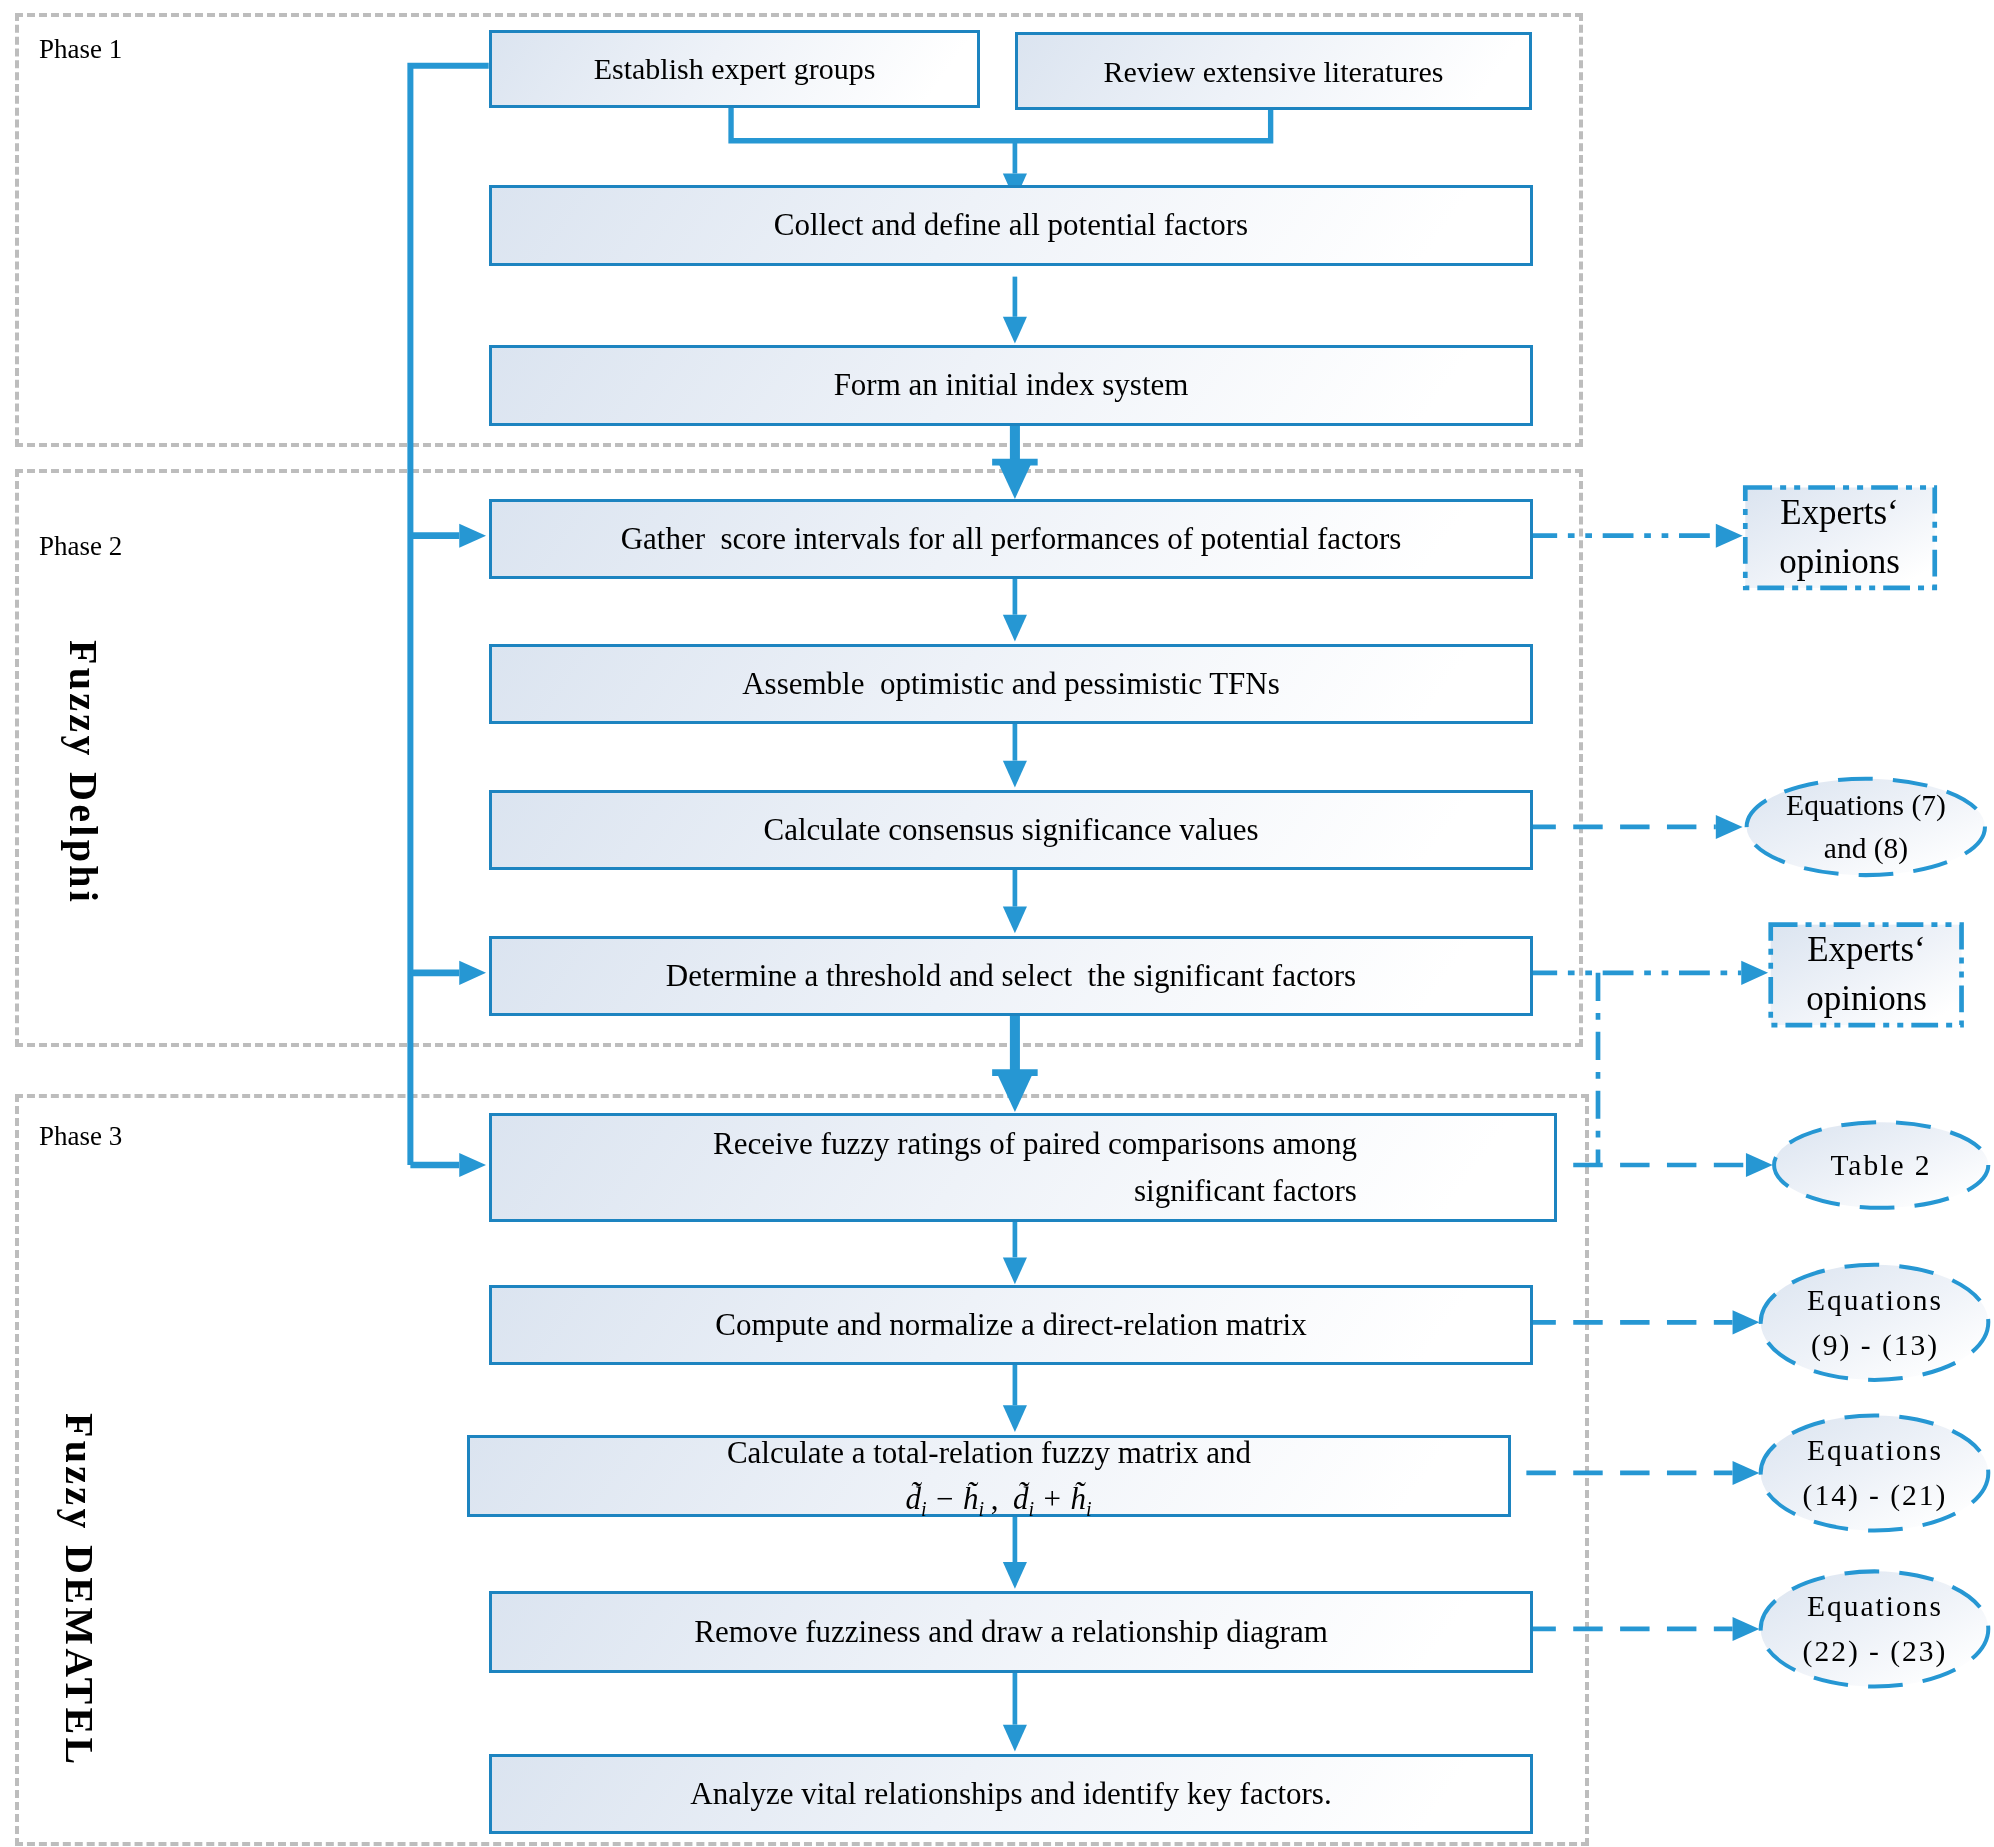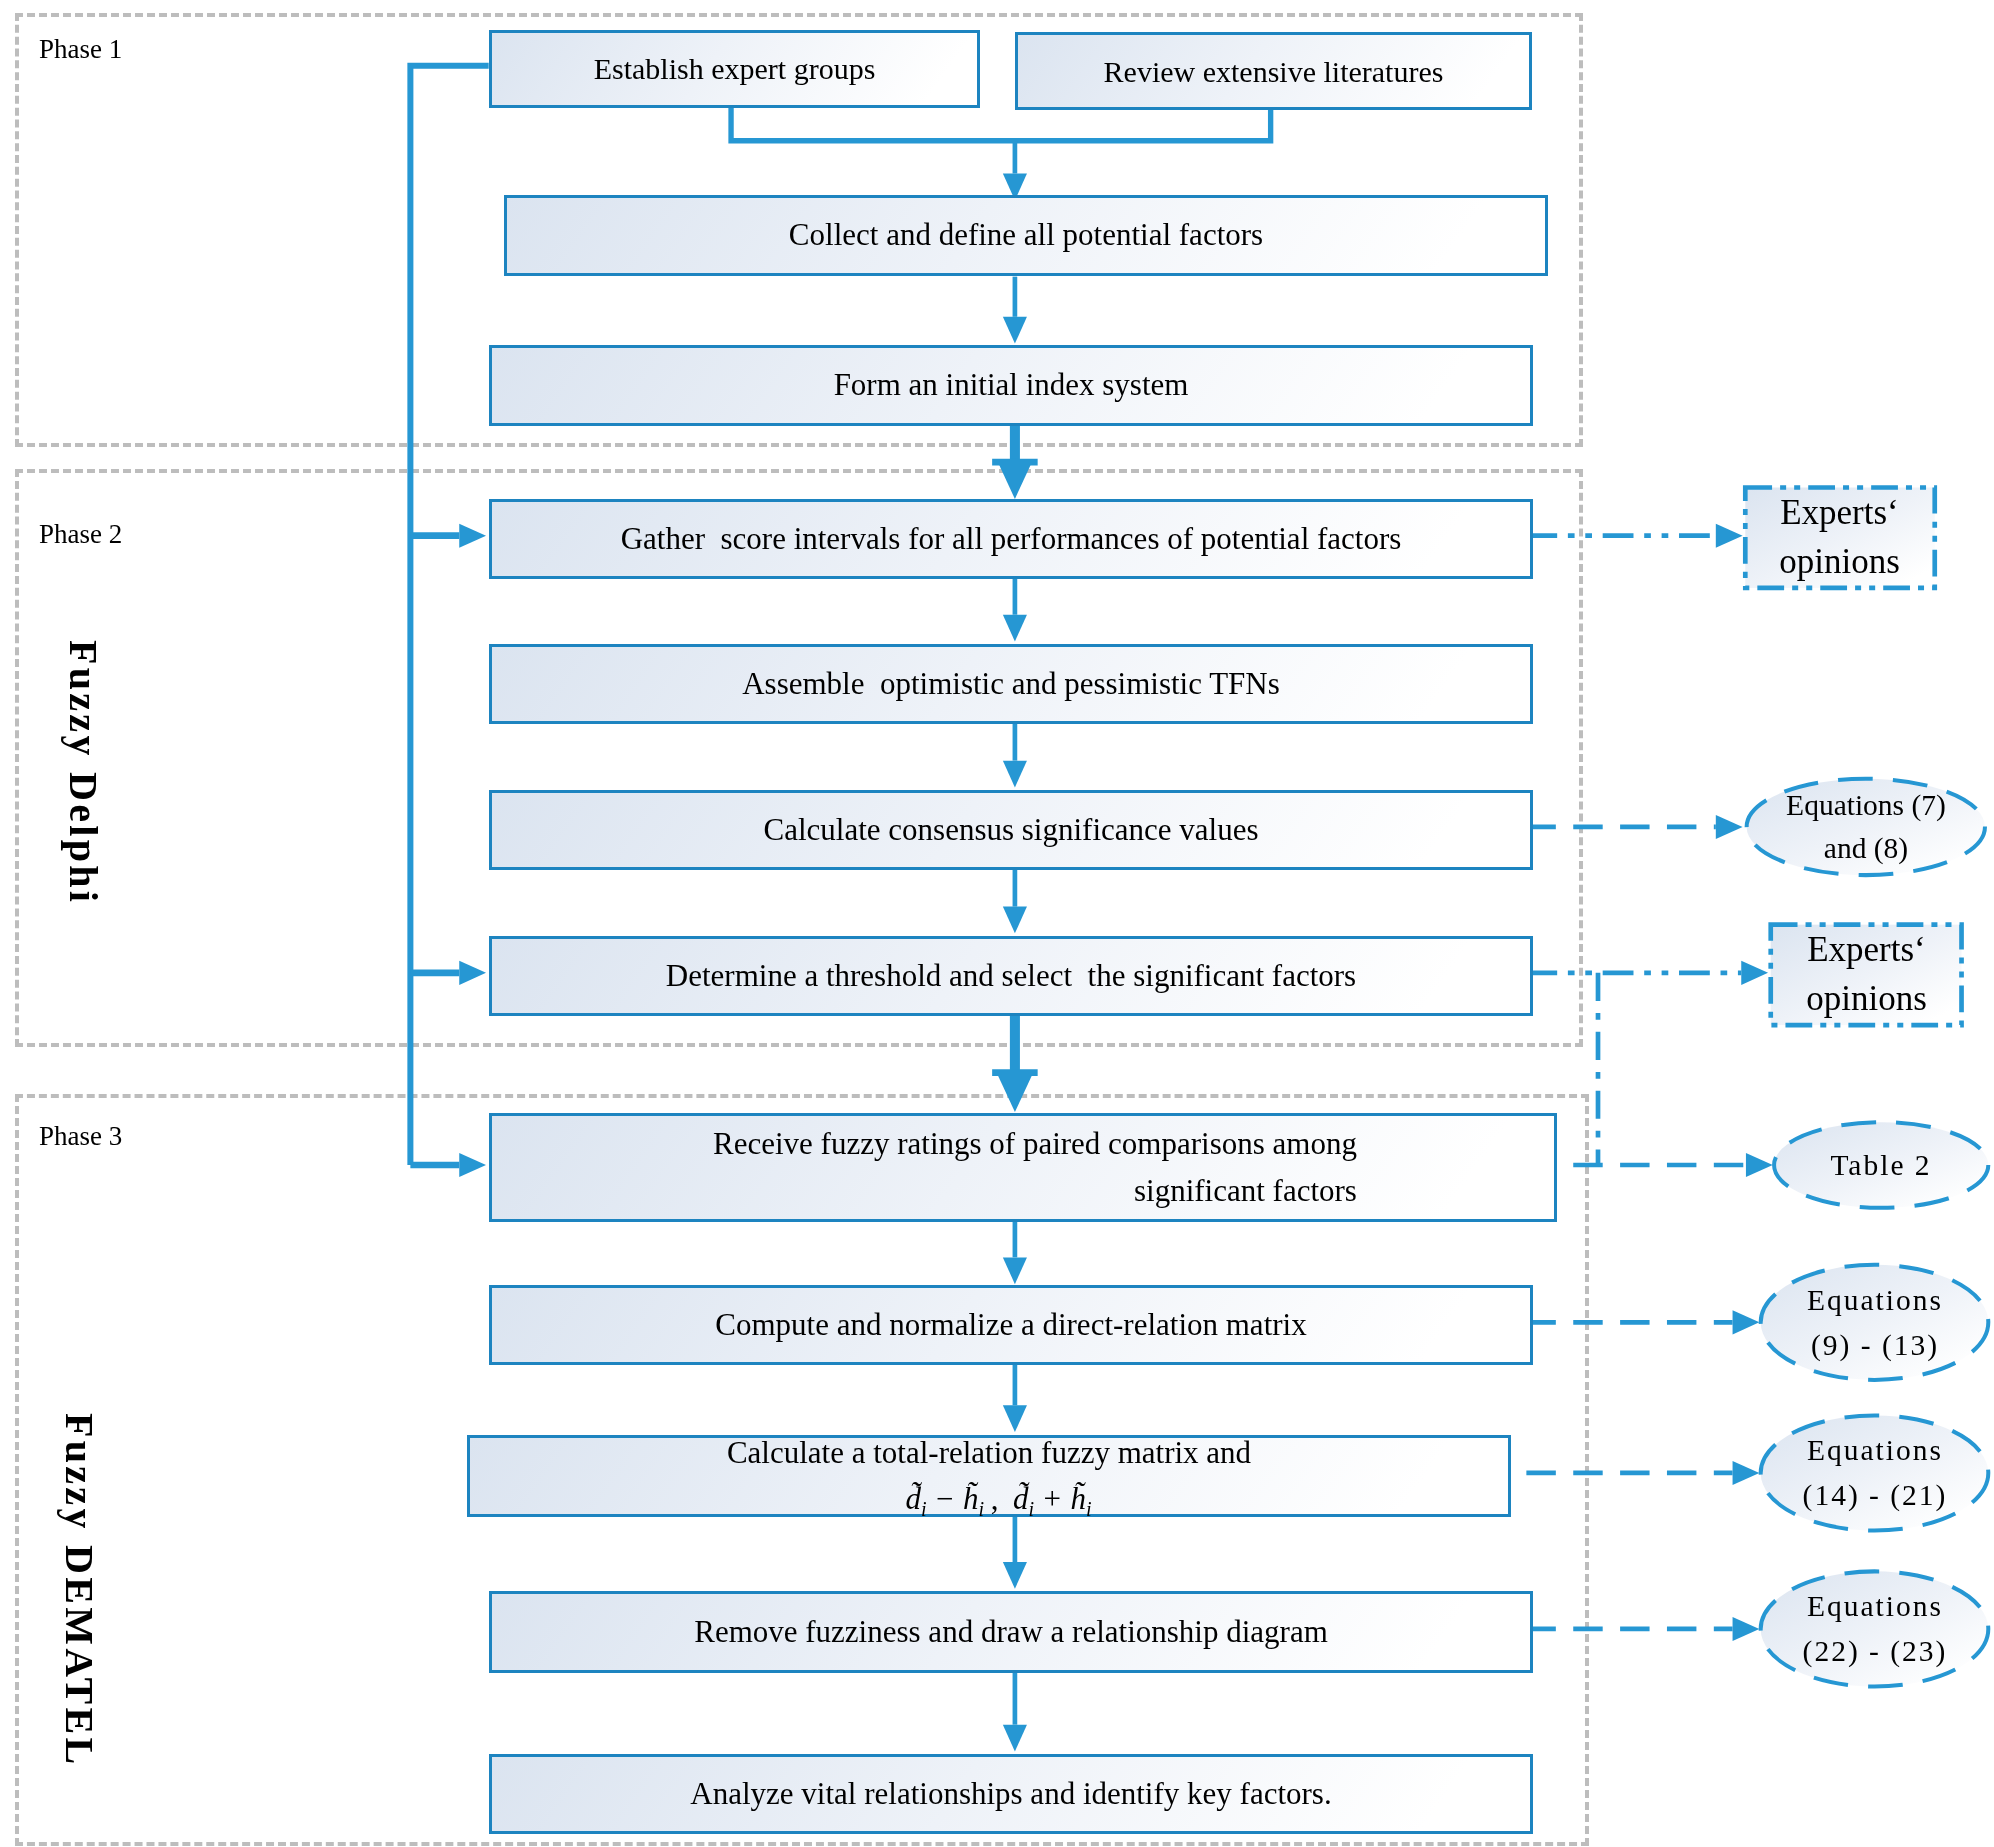--- a/index.html
+++ b/index.html
@@ -90,32 +90,32 @@
     <rect x="2607" y="728" width="283" height="150" fill="url(#gfill)" stroke="#2697d3" stroke-width="7" stroke-dasharray="40 12 9 12 9 12"></rect>
     <rect x="2645" y="1381" width="285" height="150" fill="url(#gfill)" stroke="#2697d3" stroke-width="7" stroke-dasharray="40 12 9 12 9 12"></rect>
     <ellipse cx="2787" cy="1235" rx="178" ry="72" fill="url(#gfill)" stroke="#2697d3" stroke-width="6" stroke-dasharray="52 30"></ellipse>
     <ellipse cx="2810" cy="1740" rx="160" ry="64" fill="url(#gfill)" stroke="#2697d3" stroke-width="6" stroke-dasharray="52 30"></ellipse>
     <ellipse cx="2800" cy="1975" rx="170" ry="86" fill="url(#gfill)" stroke="#2697d3" stroke-width="6" stroke-dasharray="52 30"></ellipse>
     <ellipse cx="2800" cy="2200" rx="170" ry="86" fill="url(#gfill)" stroke="#2697d3" stroke-width="6" stroke-dasharray="52 30"></ellipse>
     <ellipse cx="2800" cy="2433" rx="170" ry="86" fill="url(#gfill)" stroke="#2697d3" stroke-width="6" stroke-dasharray="52 30"></ellipse>
   </svg>
 
   <div class="phase-label" style="left:39px;top:35px;">Phase 1</div>
-  <div class="phase-label" style="left:39px;top:520px;">Phase 2</div>
+  <div class="phase-label" style="left:39px;top:532px;">Phase 2</div>
   <div class="phase-label" style="left:39px;top:1122px;">Phase 3</div>
   <div class="method-label" style="left:43px;top:636px;width:80px;height:274px;">Fuzzy Delphi</div>
   <div class="method-label" style="left:36px;top:1359px;width:87px;height:462px;">Fuzzy DEMATEL</div>
 
   <div class="fbox small" style="left:489px;top:29.5px;width:485px;height:72px;">
     <span class="lbl">Establish expert groups</span>
   </div>
   <div class="fbox small" style="left:1015px;top:32px;width:511px;height:72px;">
     <span class="lbl">Review extensive literatures</span>
   </div>
-  <div class="fbox" style="left:489px;top:195px;width:1038px;height:75px;margin-left:15px;">
+  <div class="fbox" style="left:489px;top:185px;width:1038px;height:75px;">
     <span class="lbl">Collect and define all potential factors</span>
   </div>
   <div class="fbox" style="left:489px;top:345px;width:1038px;height:75px;">
     <span class="lbl">Form an initial index system</span>
   </div>
   <div class="fbox" style="left:489px;top:499px;width:1038px;height:74px;">
     <span class="lbl">Gather  score intervals for all performances of potential factors</span>
   </div>
   <div class="fbox" style="left:489px;top:644px;width:1038px;height:74px;">
     <span class="lbl">Assemble  optimistic and pessimistic TFNs</span>

